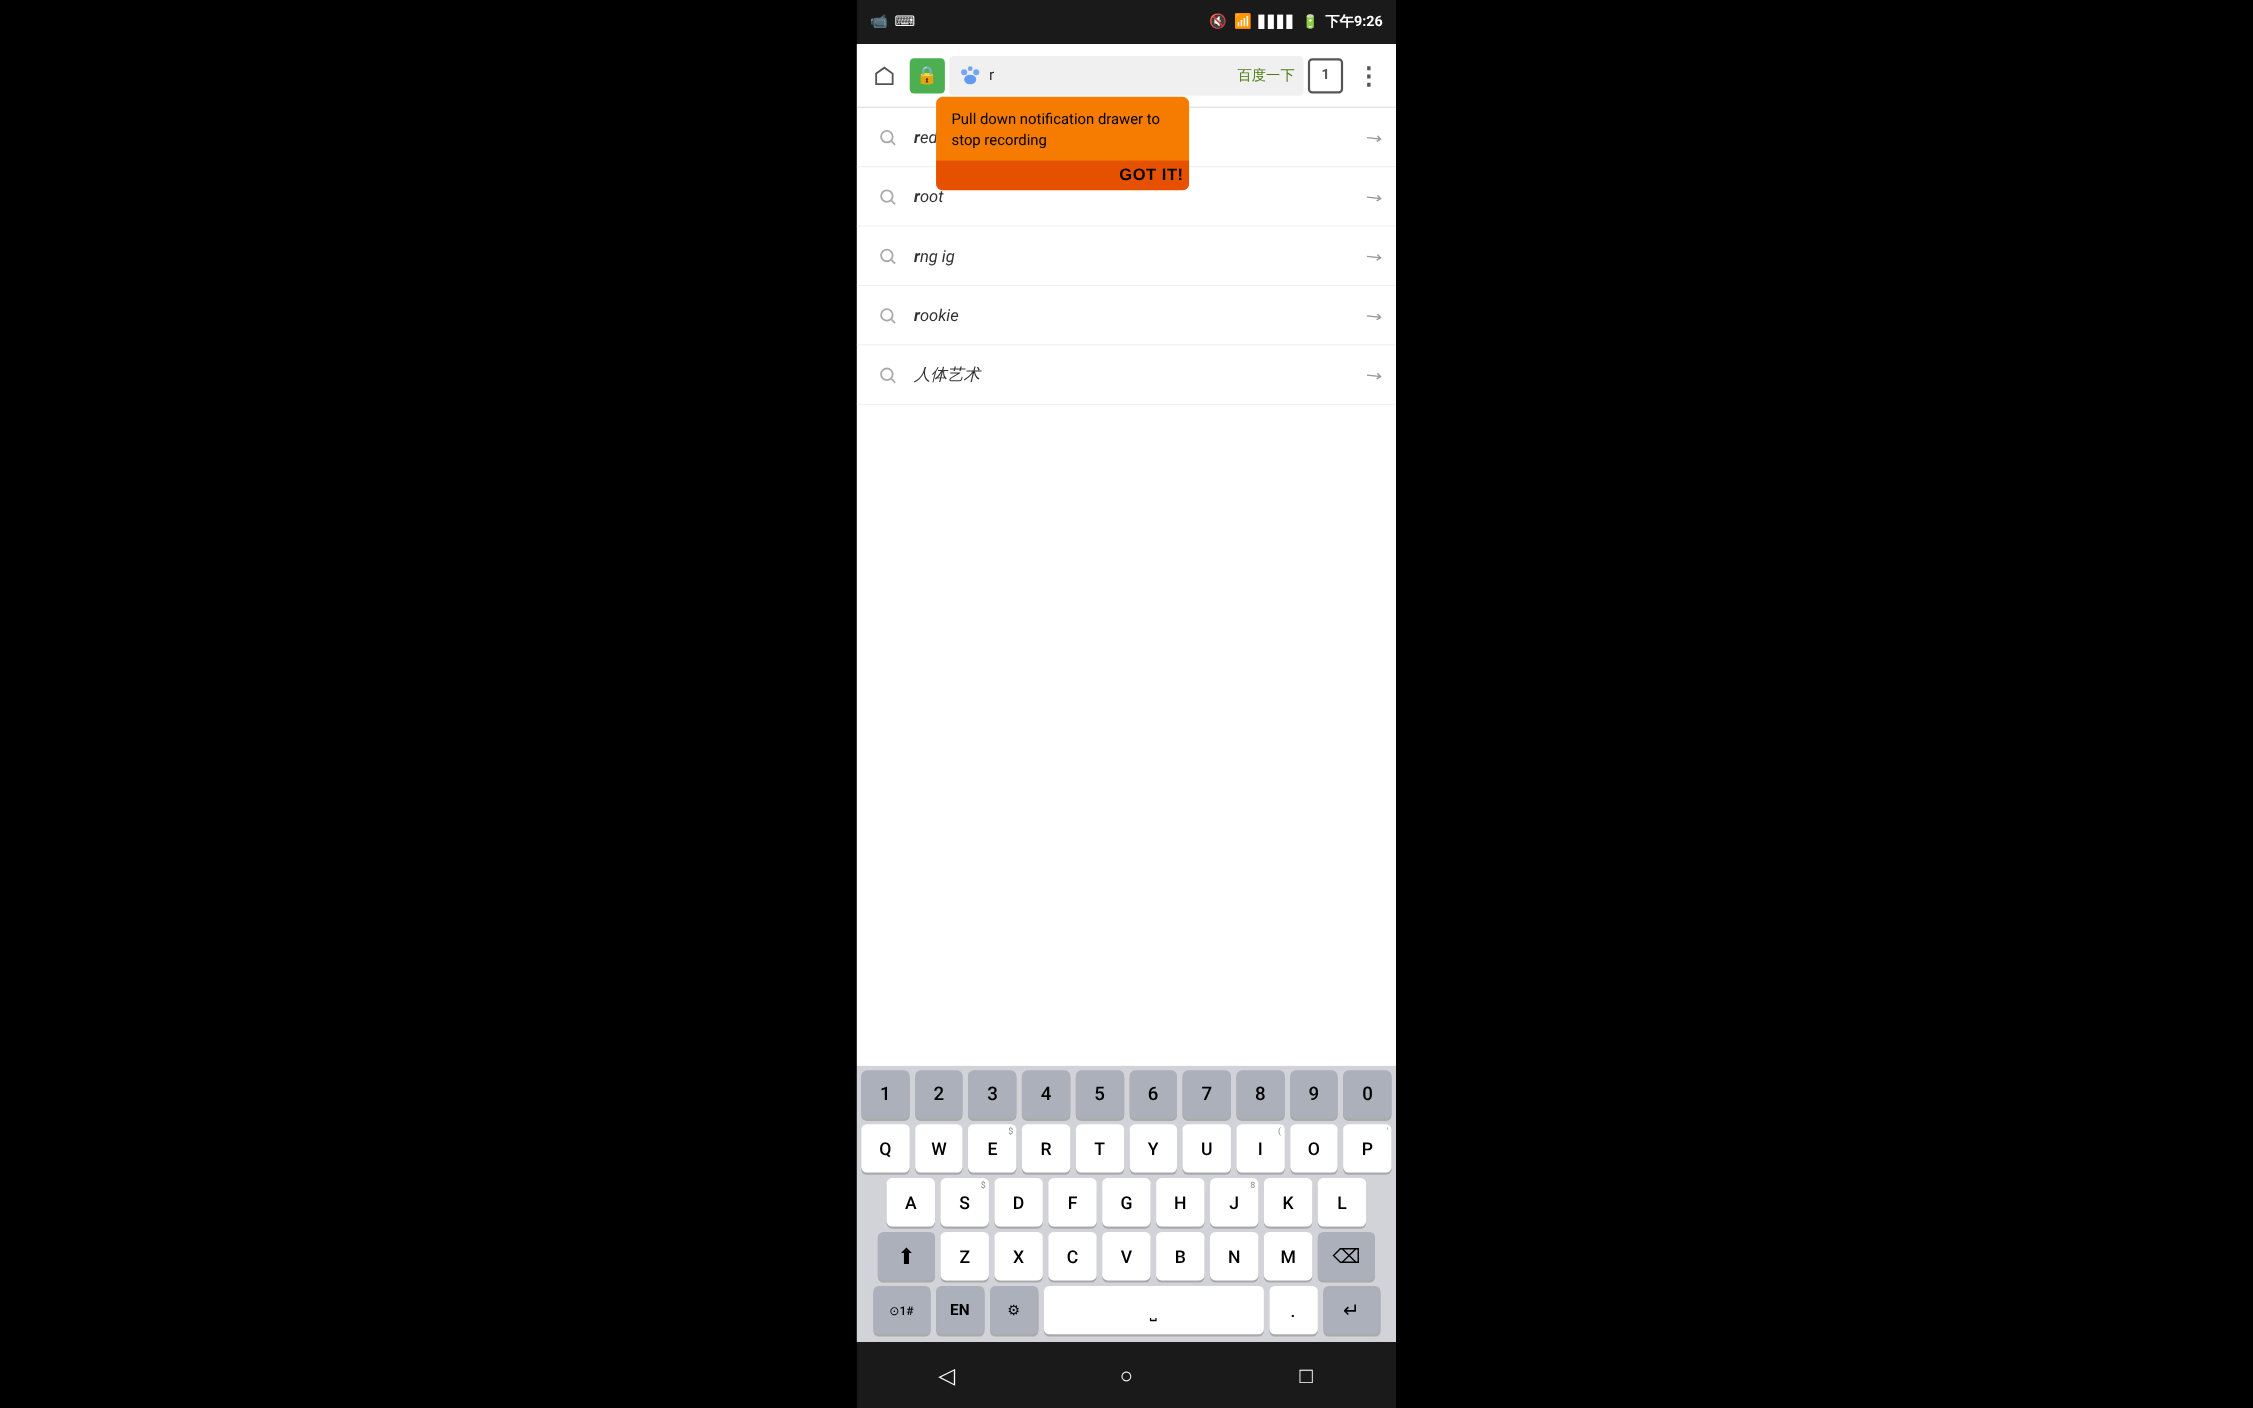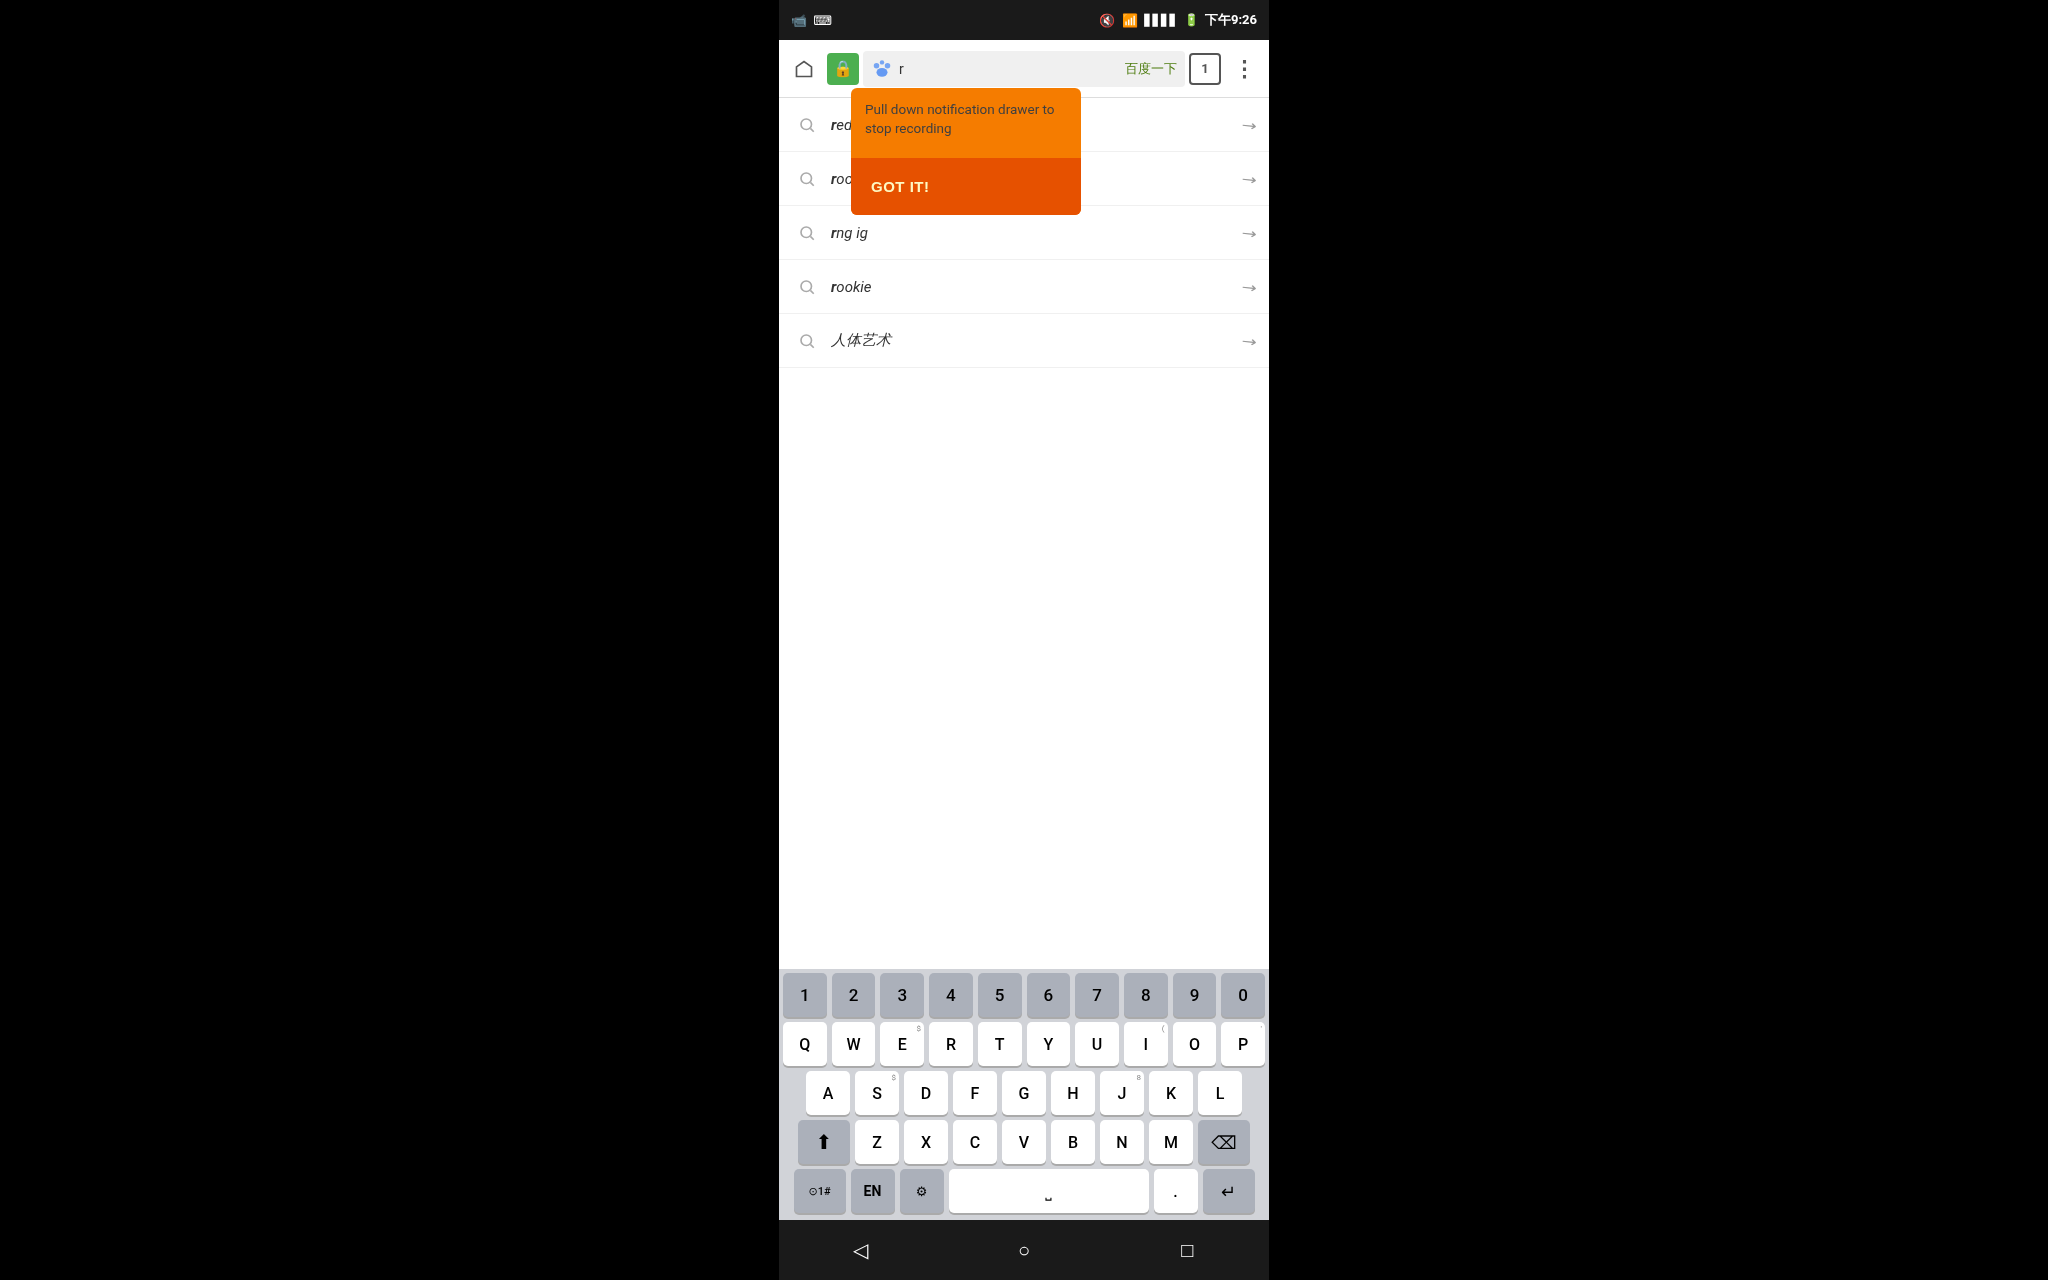--- a/index.html
+++ b/index.html
@@ -132,33 +132,33 @@
       top: 48px;
       left: 72px;
       width: 230px;
       background: #F57C00;
       border-radius: 6px;
       z-index: 100;
       padding: 0;
       overflow: hidden;
     }
     .tooltip-text {
-      padding: 12px 14px 20px;
-      color: #404040;
+      padding: 12px 14px 8px;
+      color: #000000;
       font-size: 13.5px;
       line-height: 1.4;
     }
     .got-it-btn {
       width: 100%;
       background: #E65100;
-      color: #fef9c3;
+      color: #000000;
       font-size: 15px;
       font-weight: 600;
-      padding: 20px;
-      text-align: left;
+      padding: 5px;
+      text-align: right;
       cursor: pointer;
       border: none;
       letter-spacing: 0.5px;
     }
     
     .search-list {
       background: #fff;
       flex: 1;
       font-style: italic;
     }

